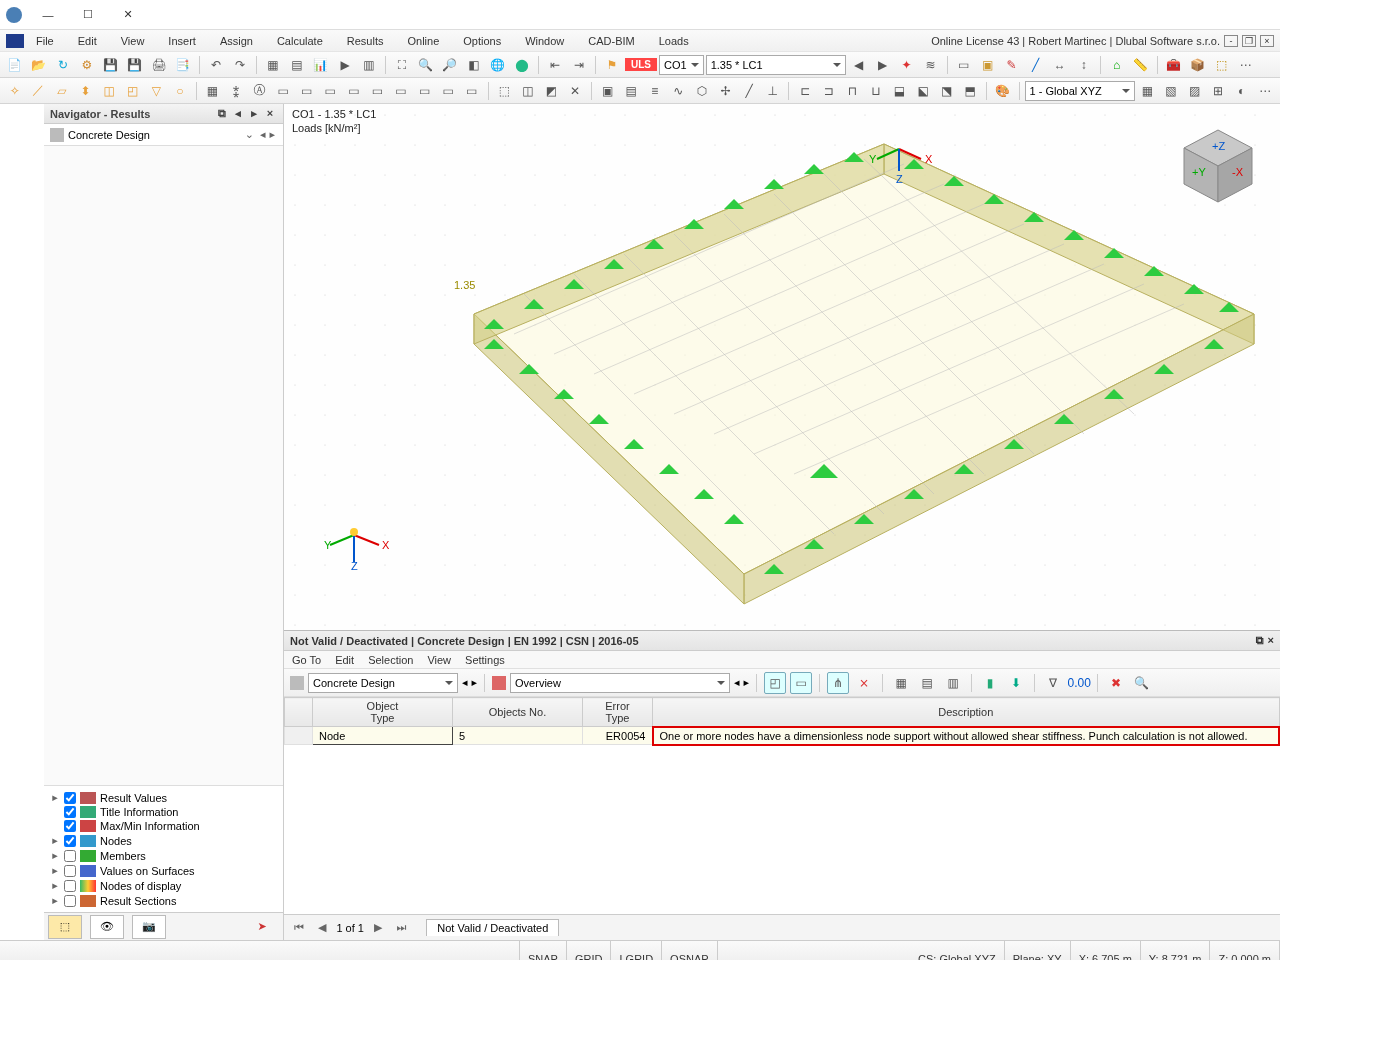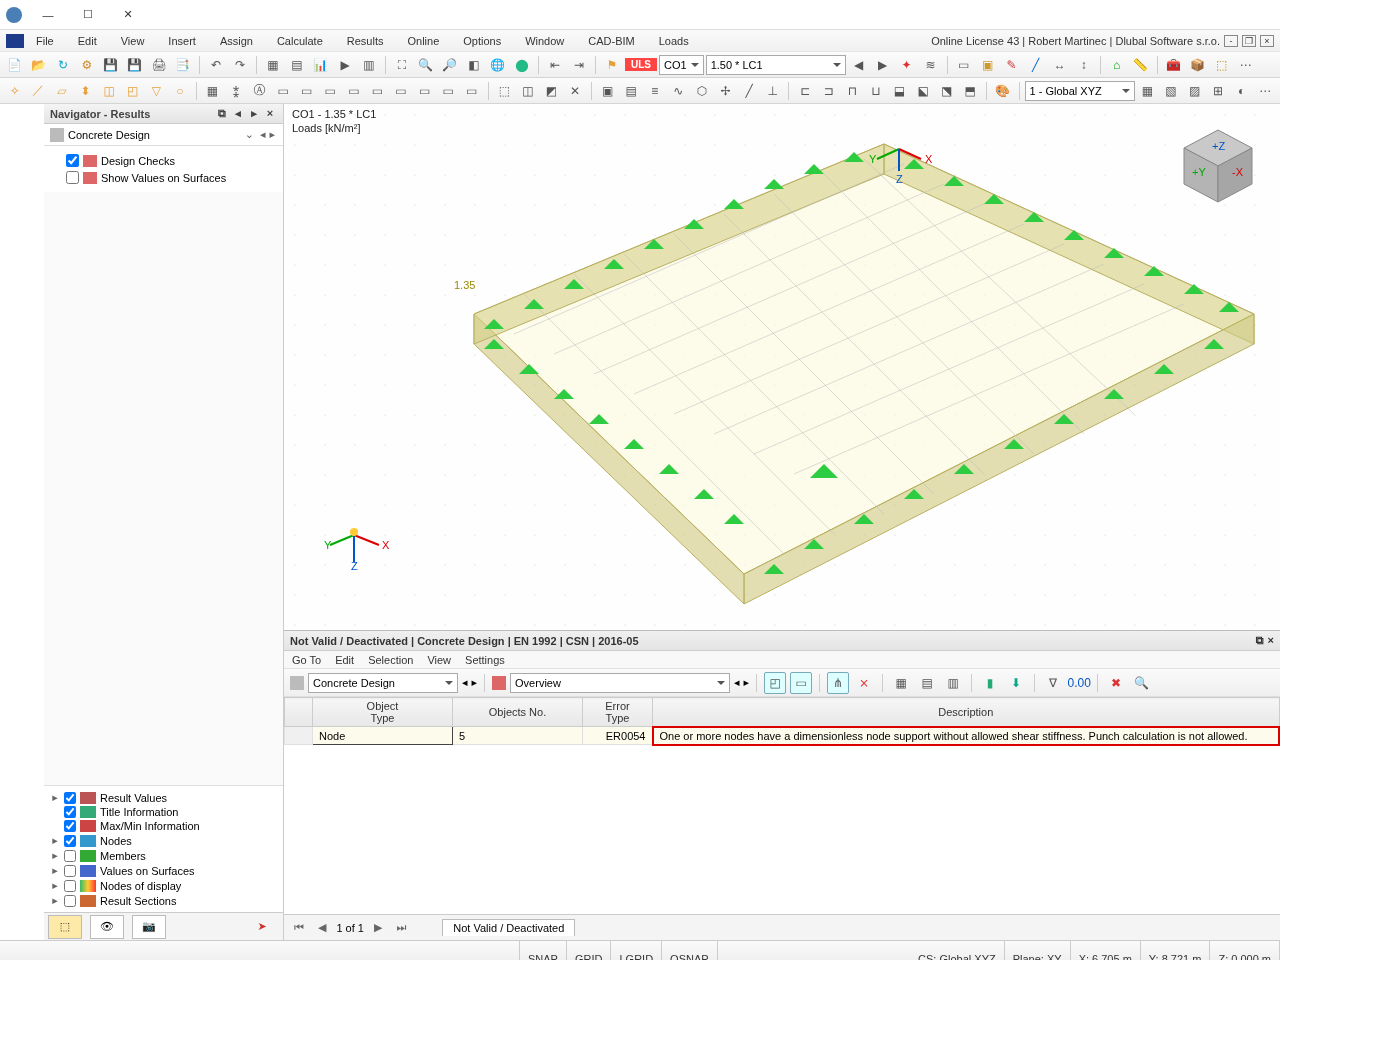--- a/index.html
+++ b/index.html
@@ -66,21 +66,21 @@
 .restools .combo { display: inline-flex; align-items: center; height: 20px; border: 1px solid #aaa; background: #fff; padding: 0 16px 0 4px; position: relative; min-width: 150px; }
 .restools .combo::after { content: ""; position: absolute; right: 4px; top: 7px; border: 4px solid transparent; border-top-color: #555; }
 .restable { flex: 1; background: #fff; overflow: auto; }
 .restable table { width: 100%; border-collapse: collapse; }
 .restable th { background: linear-gradient(#f6f6f6,#e8e8e8); border: 1px solid #ccc; padding: 2px 10px; font-weight: normal; color: #333; }
 .restable td { border: 1px solid #e0e0e0; padding: 2px 6px; background: #fdfcec; }
 .restable td.desc { border: 2px solid #d00; }
 .restable td.obj { border: 1px solid #444; }
 .resfoot { height: 26px; border-top: 1px solid #ccc; display: flex; align-items: center; padding: 0 6px; gap: 6px; background: #f4f4f4; }
 .resfoot .pgbtn { padding: 0 4px; color: #666; }
-.resfoot .tab { border: 1px solid #bbb; border-bottom: none; padding: 2px 10px; background: #fff; margin-left: 26px; }
+.resfoot .tab { border: 1px solid #bbb; border-bottom: none; padding: 2px 10px; background: #fff; margin-left: 10px; }
 
 
 .status { height: 36px; background: linear-gradient(#fafafa,#e8e8e8); border-top: 1px solid #ccc; display: flex; align-items: center; font-size: 11px; color: #333; }
 .status .seg { border-right: 1px solid #ccc; padding: 0 8px; height: 100%; display: flex; align-items: center; }
 .status .gap { flex: 1; }
 
 svg { display: block; }
 </style>
 </head>
 <body>
@@ -141,21 +141,21 @@
   <span class="tbtn">◧</span>
   <span class="tbtn" style="color:#2b8">🌐</span>
   <span class="tbtn" style="color:#2b8">⬤</span>
   <span class="tsep"></span>
   <span class="tbtn">⇤</span>
   <span class="tbtn">⇥</span>
   <span class="tsep"></span>
   <span class="tbtn" style="color:#e7a13c">⚑</span>
   <span class="tbadge">ULS</span>
   <span class="tdrop" style="min-width:44px">CO1</span>
-  <span class="tdrop" style="min-width:140px">1.50 * LC1</span>
+  <span class="tdrop" style="min-width:140px">1.35 * LC1</span>
   <span class="tbtn">◀</span>
   <span class="tbtn">▶</span>
   <span class="tbtn" style="color:#d33">✦</span>
   <span class="tbtn">≋</span>
   <span class="tsep"></span>
   <span class="tbtn">▭</span>
   <span class="tbtn" style="color:#c93">▣</span>
   <span class="tbtn" style="color:#c33">✎</span>
   <span class="tbtn" style="color:#06c">╱</span>
   <span class="tbtn">↔</span>
@@ -237,32 +237,20 @@
         <span>◂</span>
         <span>▸</span>
         <span>×</span>
       </div>
     </div>
     <div class="navcombo">
       <span class="ic"></span>
       <span class="sel">Concrete Design</span>
       <span style="color:#666">⌄</span>
       <span class="arrows"><span>◂</span><span>▸</span></span>
-    </div>
-    <div class="navtree">
-      <div class="item">
-        <input type="checkbox" checked="" style="">
-        <span class="ic" style="background:#d66"></span>
-        <span>Design Checks</span>
-      </div>
-      <div class="item">
-        <input type="checkbox" style="">
-        <span class="ic" style="background:#d66"></span>
-        <span>Show Values on Surfaces</span>
-      </div>
     </div>
 
     <div class="navtreebot">
       <div class="row">
           <span class="exp">▸</span>
           <input type="checkbox" class="cb" checked="" style="">
           <span class="ic" style="background:#b55"></span>
           <span>Result Values</span>
         </div>
       <div class="row">

